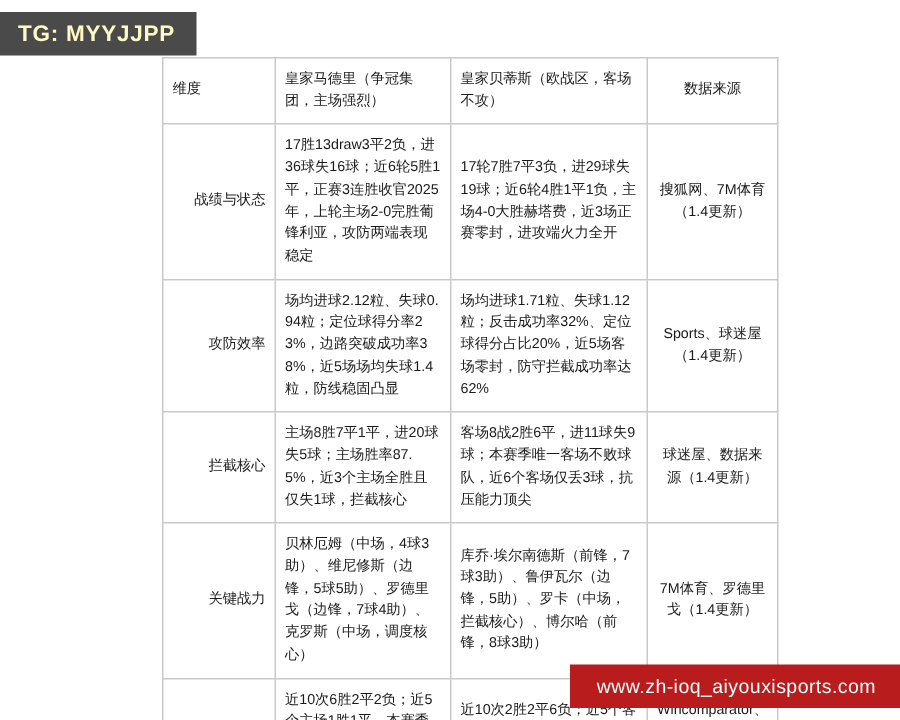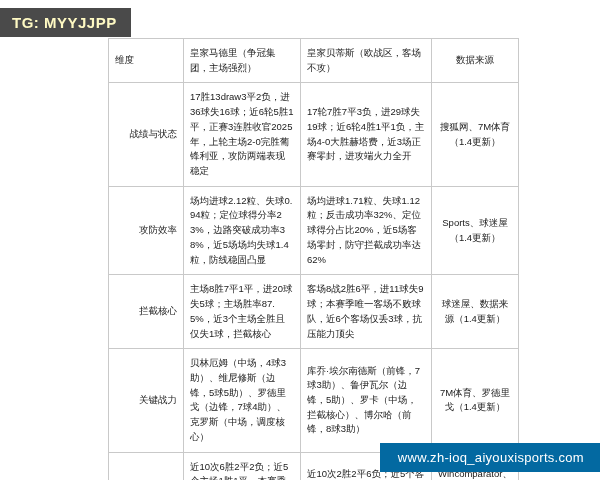--- a/index.html
+++ b/index.html
@@ -72,21 +72,21 @@
     text-align: left;
   }
   .header-row td.col-c {
     text-align: center;
   }
 
   .watermark {
     position: absolute;
     right: 0;
     bottom: 8px;
-    background: #0369a1;
+    background: #b91c1c;
     color: #ffffff;
     font-size: 13px;
     padding: 7px 16px 7px 18px;
     letter-spacing: 0.3px;
     z-index: 5;
   }
 </style>
 </head>
 <body>
 

